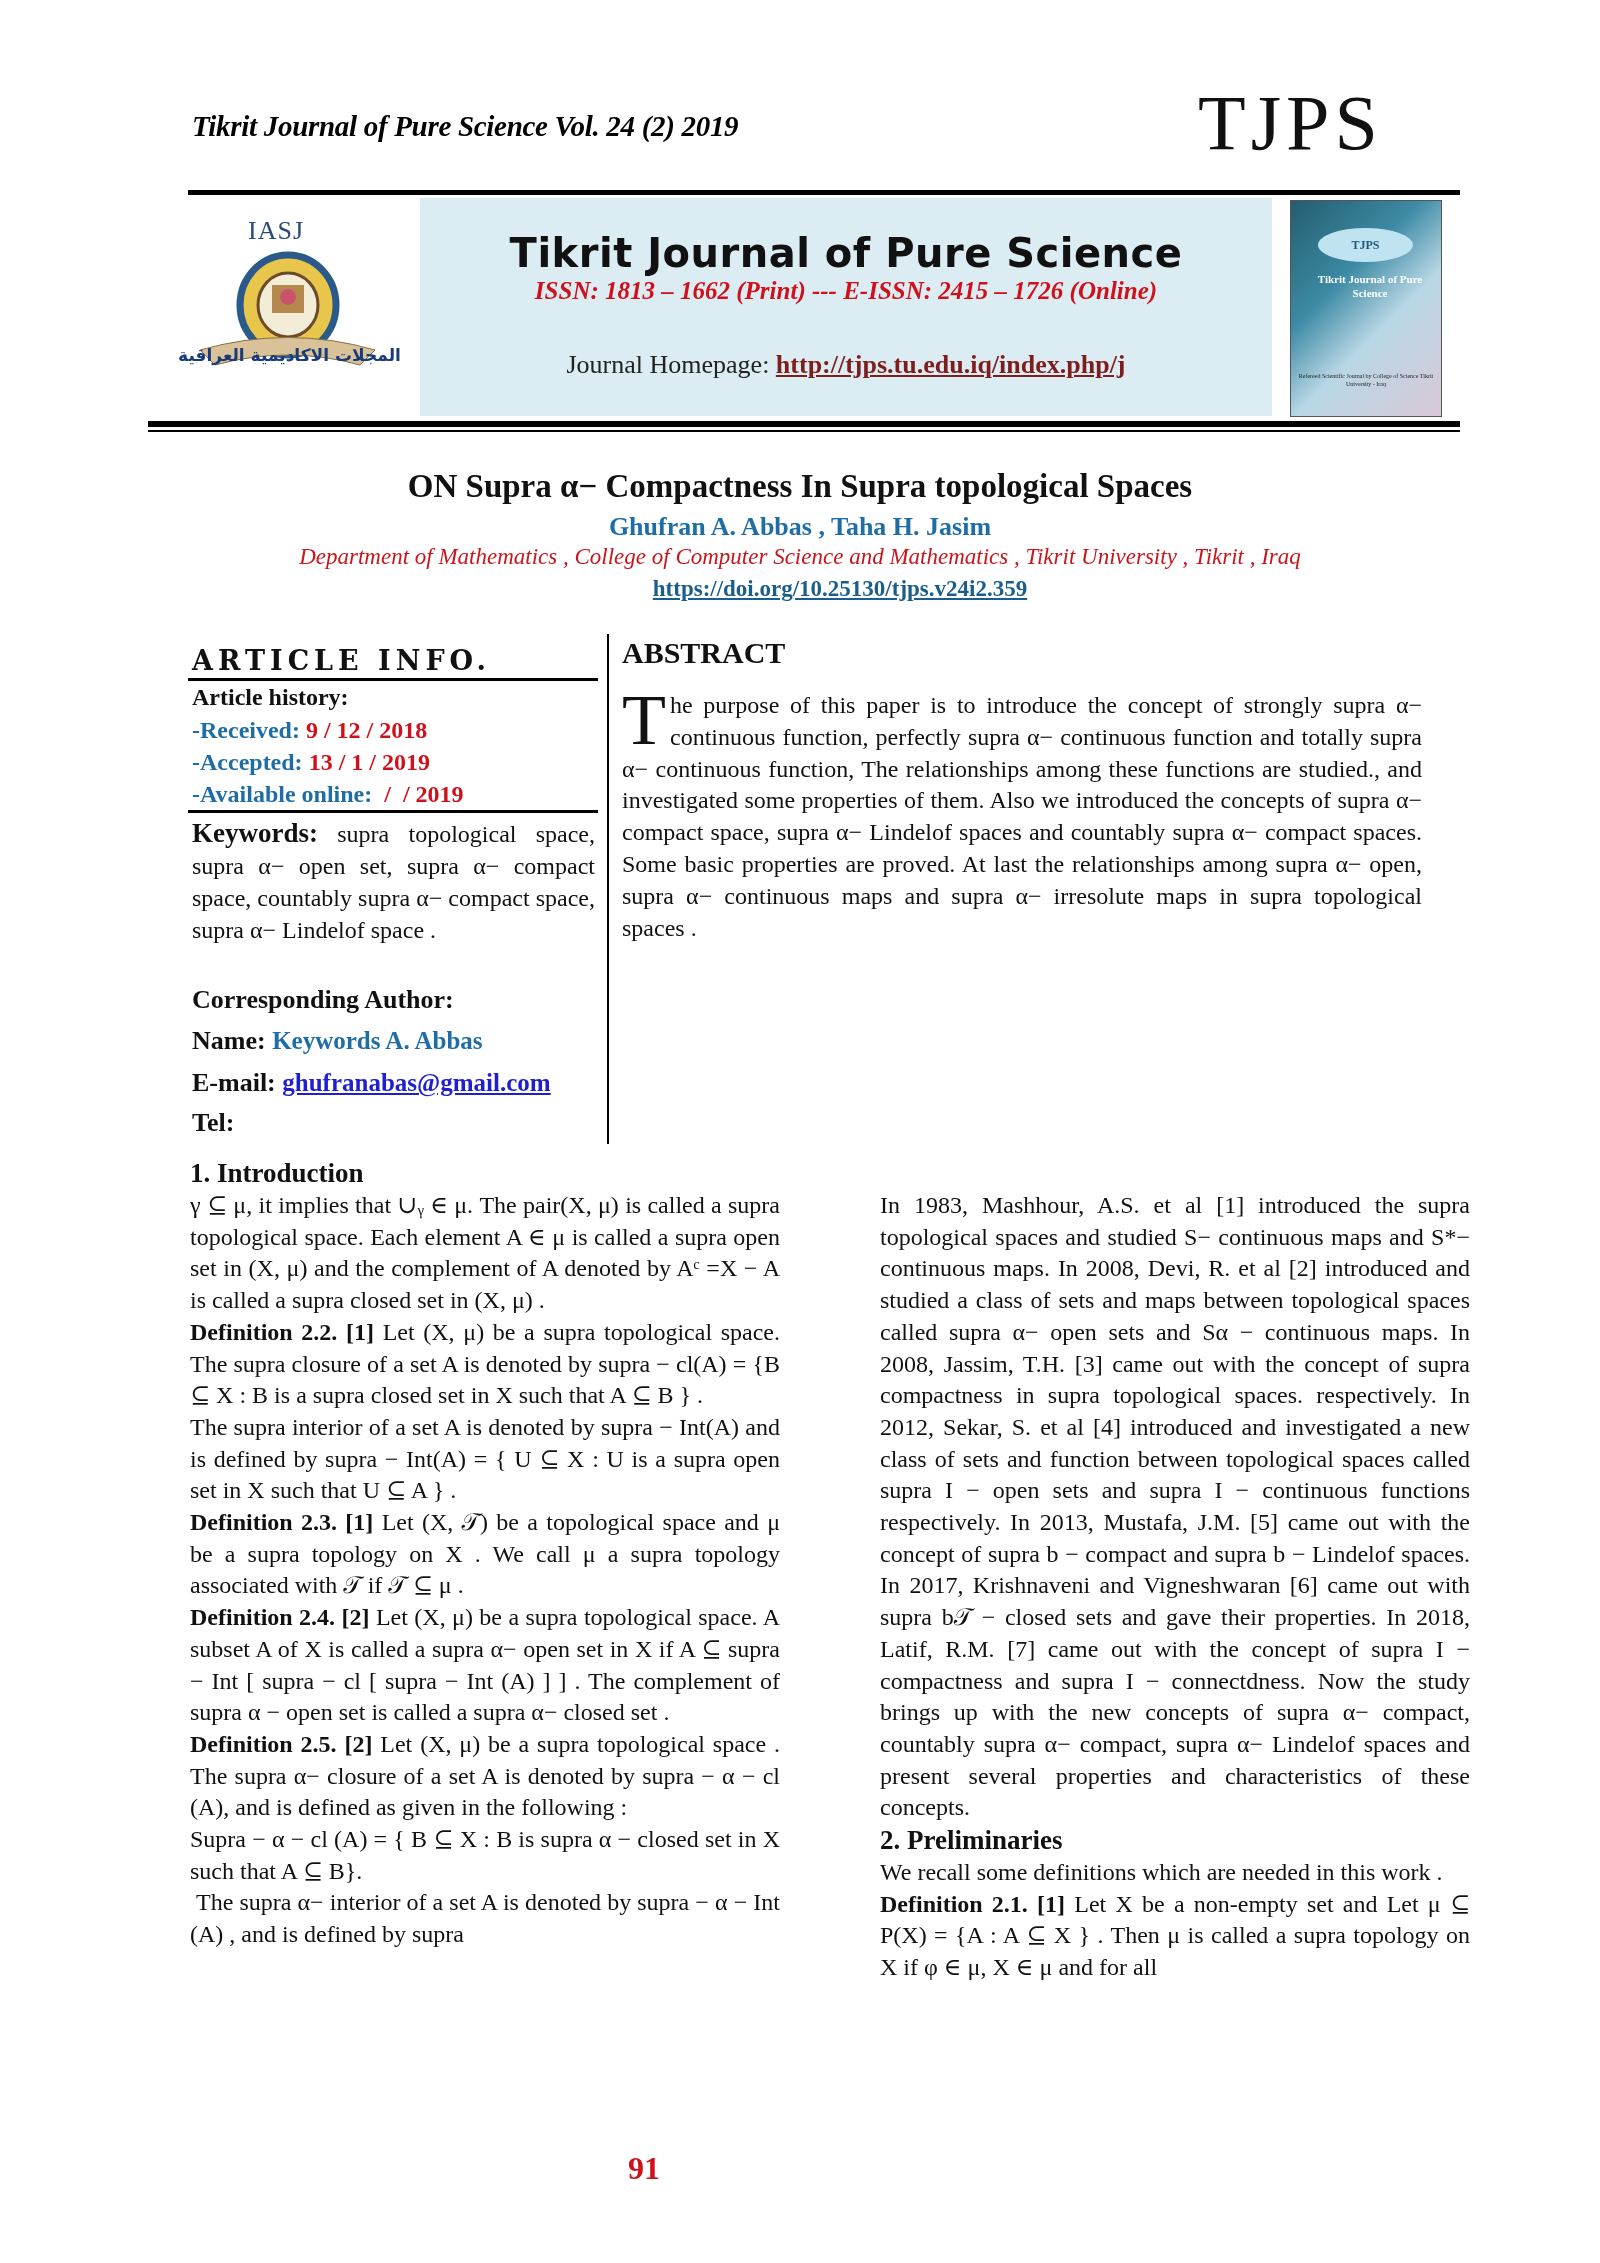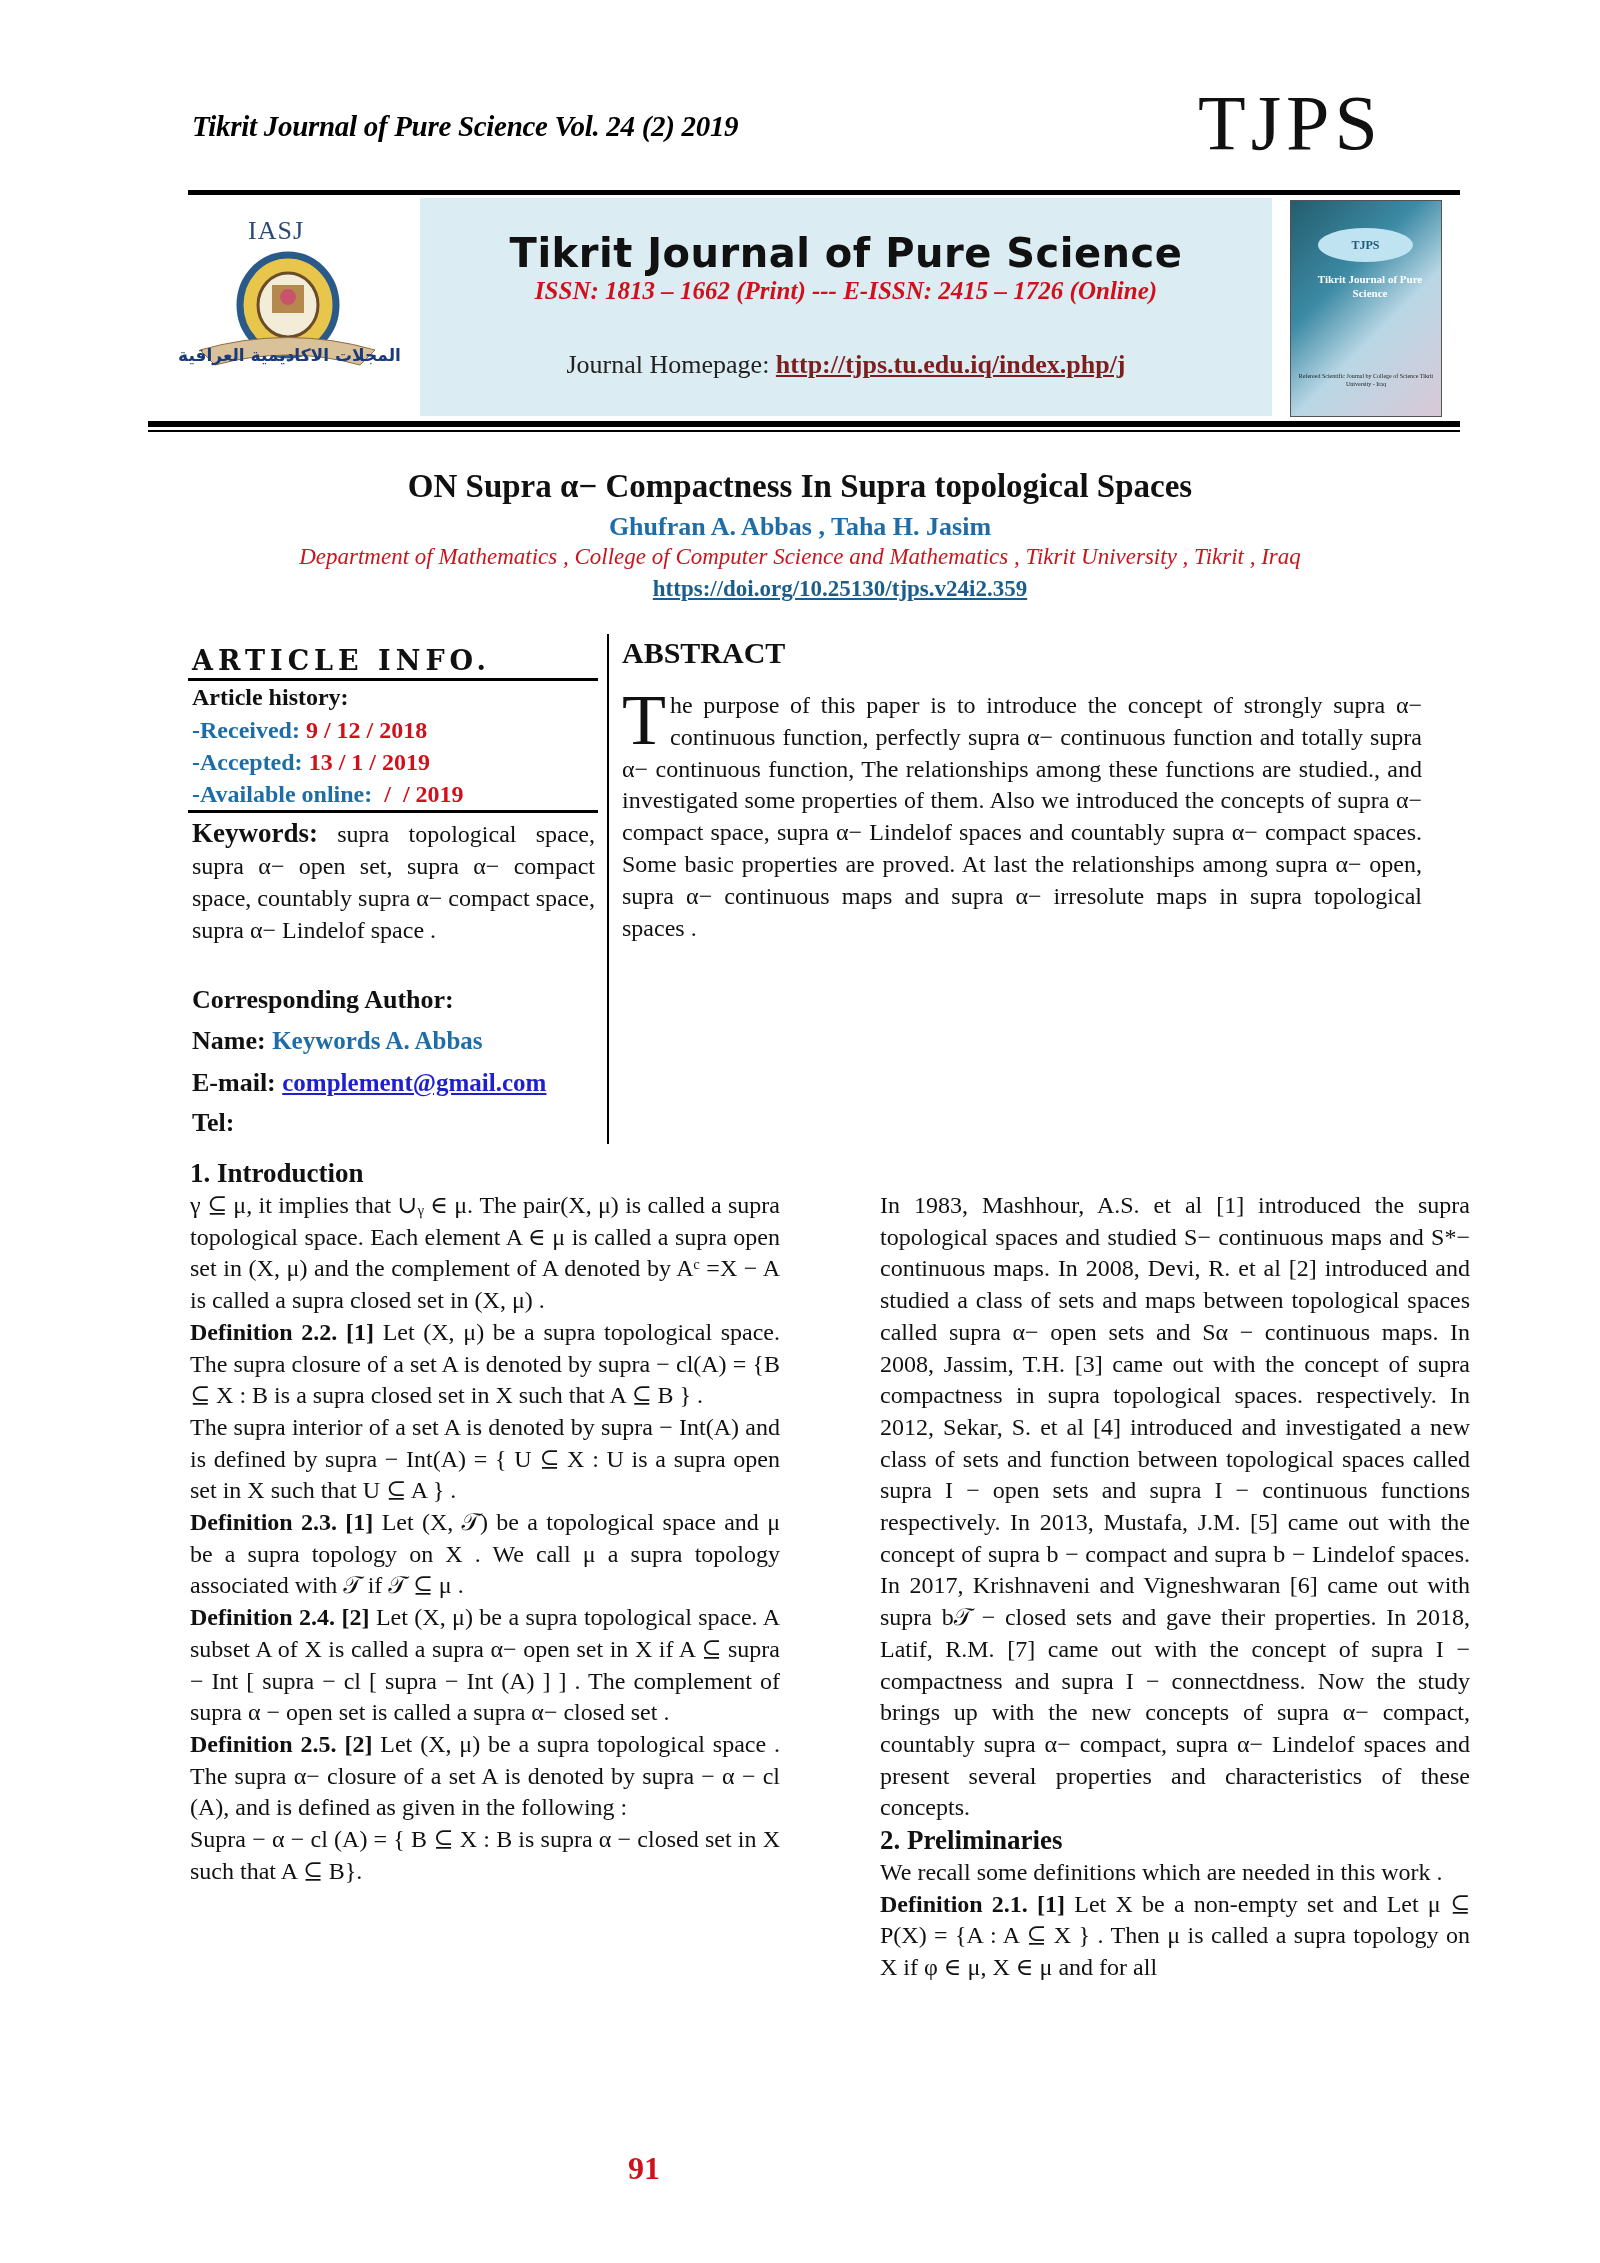--- a/index.html
+++ b/index.html
@@ -131,40 +131,41 @@
   <span>supra topological space, supra α− open set, supra α− compact space, countably supra α− compact space, supra α− Lindelof space .</span>
 </div>
 
 <div class="abs corr" style="top:985px">Corresponding Author:</div>
 <div class="abs corr" style="top:1026px">
   <span>Name:</span>
   <span class="blue">Keywords A. Abbas</span>
 </div>
 <div class="abs corr" style="top:1068px">
   <span>E-mail:</span>
-  <a>complement@gmail.com</a>
+  <a>ghufranabas@gmail.com</a>
 </div>
 <div class="abs corr" style="top:1108px">Tel:</div>
 
 <div class="abs vline"></div>
 
 <div class="abs abs-head">ABSTRACT</div>
 <div class="abs abs-text">
   <span class="dropcap">T</span><span>he purpose of this paper is to introduce the concept of strongly supra α− continuous function, perfectly supra α− continuous function and totally supra α− continuous function, The relationships among these functions are studied., and investigated some properties of them. Also we introduced the concepts of supra α− compact space, supra α− Lindelof spaces and countably supra α− compact spaces. Some basic properties are proved. At last the relationships  among supra α− open, supra α− continuous maps and supra α− irresolute maps in supra topological spaces .</span>
 </div>
 
 <div class="abs col colL">
   <h3>1.  Introduction</h3>
   <p>γ ⊆ μ, it implies that ∪ᵧ ∈ μ. The pair(X, μ) is called a supra topological space. Each element A ∈ μ is called a supra open set in (X, μ) and the complement of A denoted by Aᶜ =X − A is called a supra closed set in (X, μ) .</p>
   <p><b>Definition 2.2. [1]</b> <span>Let (X, μ) be a supra topological space. The supra closure of a set A is denoted by supra − cl(A) = {B ⊆ X : B is a supra closed set in X such that A ⊆ B } .</span></p>
   <p>The supra interior of a set A is denoted by supra − Int(A) and is defined by supra − Int(A) = { U ⊆ X : U is a supra open set in X such that U ⊆ A } .</p>
   <p><b>Definition 2.3. [1]</b> <span>Let (X, 𝒯) be a topological space and μ be a supra topology on X . We call μ a supra topology associated with 𝒯 if 𝒯 ⊆ μ .</span></p>
   <p><b>Definition 2.4. [2]</b> <span>Let (X, μ) be a supra topological space. A subset A of X is called a supra α− open set in X if A ⊆ supra − Int [ supra − cl [ supra − Int (A) ] ] . The complement of supra α − open set is called a supra α− closed set .</span></p>
   <p><b>Definition 2.5. [2]</b> <span>Let (X, μ) be a supra topological space . The supra α− closure of a set A is denoted by supra − α − cl (A), and is defined as given in the following :</span></p>
   <p>Supra − α − cl (A) = { B ⊆ X : B is supra α − closed set in X such that A ⊆ B}.</p>
+  <p style="text-indent:6px">The supra α− interior of a set A is denoted by supra − α − Int (A) , and is defined by supra</p>
 </div>
 
 <div class="abs col colR">
   <p>In 1983, Mashhour, A.S. et al [1] introduced the supra topological spaces and studied S− continuous maps and S*− continuous maps. In 2008, Devi, R. et al [2] introduced and studied a class of sets and maps between topological spaces called supra α− open sets and Sα − continuous maps. In 2008, Jassim, T.H. [3] came out with the concept of supra compactness in supra topological spaces. respectively. In 2012, Sekar, S. et al [4] introduced and investigated a new class of sets and function between topological spaces called supra I − open sets and supra I − continuous functions respectively. In 2013, Mustafa, J.M. [5] came out with the concept of supra b − compact and supra b − Lindelof spaces. In 2017, Krishnaveni and Vigneshwaran [6] came out with supra b𝒯 − closed sets and gave their properties. In 2018, Latif, R.M. [7] came out with the concept of supra I − compactness and supra I − connectdness. Now the study brings up with the new concepts of supra α− compact, countably supra α− compact, supra α− Lindelof spaces and present several properties and characteristics of these concepts.</p>
   <h3>2.  Preliminaries</h3>
   <p>We recall some definitions which are needed in this work .</p>
   <p><b>Definition 2.1. [1]</b> <span>Let X be a non-empty set and Let μ ⊆ P(X) = {A : A ⊆ X } . Then μ is called a supra topology on X if φ ∈ μ, X ∈ μ and for all</span></p>
 </div>
 
 <div class="abs page-num">91</div>

